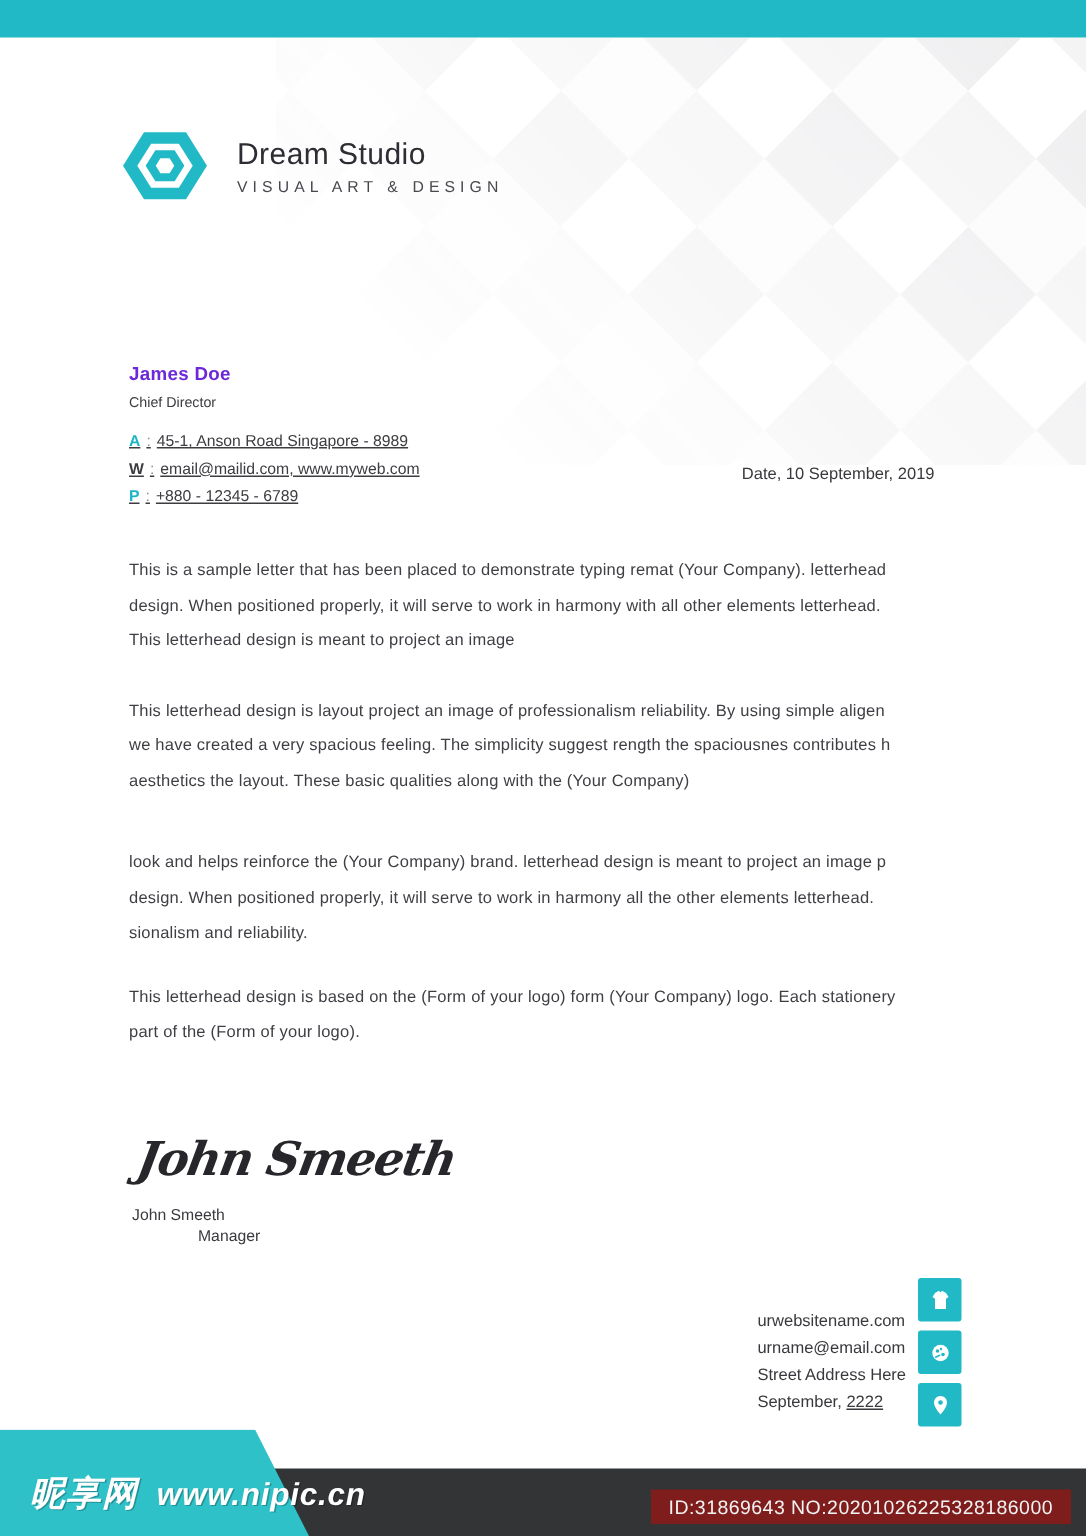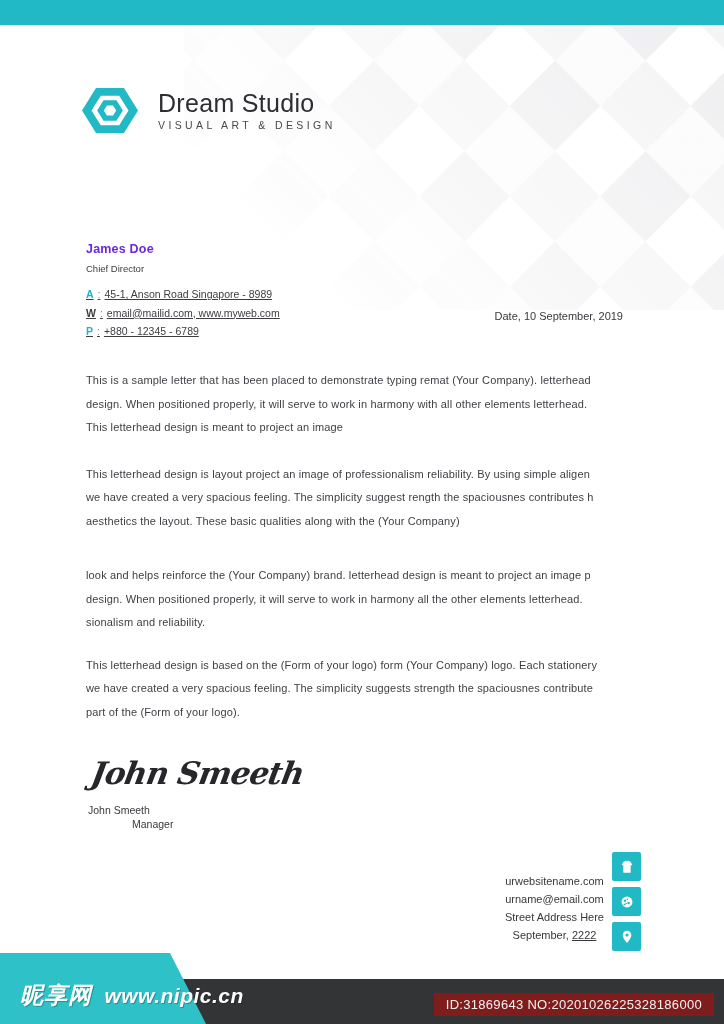--- a/index.html
+++ b/index.html
@@ -19,21 +19,21 @@
   .pattern::before{
     content:"";position:absolute;top:-220px;left:-180px;width:1000px;height:760px;
     transform:rotate(45deg);
     background:repeating-conic-gradient(rgba(40,40,60,.075) 0% 25%,rgba(40,40,60,.018) 25% 50%,rgba(40,40,60,.05) 50% 75%,rgba(40,40,60,0) 75% 100%);
     background-size:128px 128px;
   }
   
   .brand{position:absolute;left:82px;top:84px;display:flex;align-items:center;}
   .brand-logo{width:56px;height:53px;flex:0 0 auto;}
   .brand-text{margin-left:20px;}
-  .brand-name{font-size:25px;color:#2d2d33;letter-spacing:.3px;line-height:26px;}
+  .brand-name{font-size:20px;color:#2d2d33;letter-spacing:.3px;line-height:26px;}
   .brand-tagline{font-size:10.5px;color:#47474d;letter-spacing:3.4px;margin-top:3px;}
   
   .sender{position:absolute;left:86px;top:242px;font-size:10.5px;}
   .sender-name{color:#6d28d9;font-size:12.5px;font-weight:bold;letter-spacing:.2px;}
   .sender-title{font-size:9.5px;color:#3c3c41;margin-top:7px;}
   .sender-lines{margin-top:11px;}
   .sender-line{line-height:18.6px;white-space:nowrap;color:#3c3c41;text-decoration:underline;}
   .sender-line .key{color:#1cb5c4;font-weight:bold;}
   .sender-line.dark-key .key{color:#3c3c41;}
   .sender-line .sep{padding:0 4px;color:#8a8a8f;}
@@ -48,21 +48,21 @@
   
   .sig-block{position:absolute;left:88px;top:752px;}
   .sig-script{
     font-family:"DejaVu Serif",serif;font-style:italic;font-weight:bold;
     font-size:31px;color:#26262b;transform:skewX(-10deg);transform-origin:left bottom;
     letter-spacing:-1px;line-height:42px;
   }
   .sig-name{font-size:10.5px;color:#39393e;margin-top:9px;line-height:14px;}
   .sig-role{font-size:10.5px;color:#39393e;line-height:14px;padding-left:44px;}
   
-  .footer-contact{position:absolute;right:120px;top:872px;text-align:center;font-size:11px;color:#38383d;}
+  .footer-contact{position:absolute;right:120px;top:872px;text-align:left;font-size:11px;color:#38383d;}
   .footer-contact .fline{line-height:18px;white-space:nowrap;}
   .footer-contact .postal{text-decoration:underline;}
   .footer-icons{position:absolute;right:83px;top:852px;width:29px;}
   .ficon{width:29px;height:29px;background:#21b9c6;border-radius:2px;margin-bottom:6px;
          display:flex;align-items:center;justify-content:center;}
   .ficon svg{display:block;}
   
   .wm-dark{position:absolute;left:0;bottom:0;width:100%;height:45px;background:#333436;}
   .wm-teal{
     position:absolute;left:0;bottom:0;width:206px;height:71px;background:#2fc1c8;
@@ -130,21 +130,20 @@
       <div class="line">we have created a very spacious feeling. The simplicity suggest  rength the spaciousnes contributes h</div>
       <div class="line">aesthetics the layout. These basic qualities along with the (Your Company)</div>
     </div>
     <div class="para p3">
       <div class="line">look and helps reinforce the (Your Company) brand. letterhead design is meant to project an image p</div>
       <div class="line">design. When positioned properly, it will serve to work in harmony all the other elements letterhead.</div>
       <div class="line">sionalism and reliability.</div>
     </div>
     <div class="para p4">
       <div class="line">This letterhead design is based on the (Form of your logo) form (Your Company) logo. Each stationery</div>
-      <div class="line">we have created a very spacious feeling. The simplicity suggests strength the spaciousnes contribute</div>
       <div class="line">part of the (Form of your logo).</div>
     </div>
   </div>
 
   <div class="sig-block">
     <div class="sig-script">John Smeeth</div>
     <div class="sig-name">John Smeeth</div>
     <div class="sig-role">Manager</div>
   </div>
 

